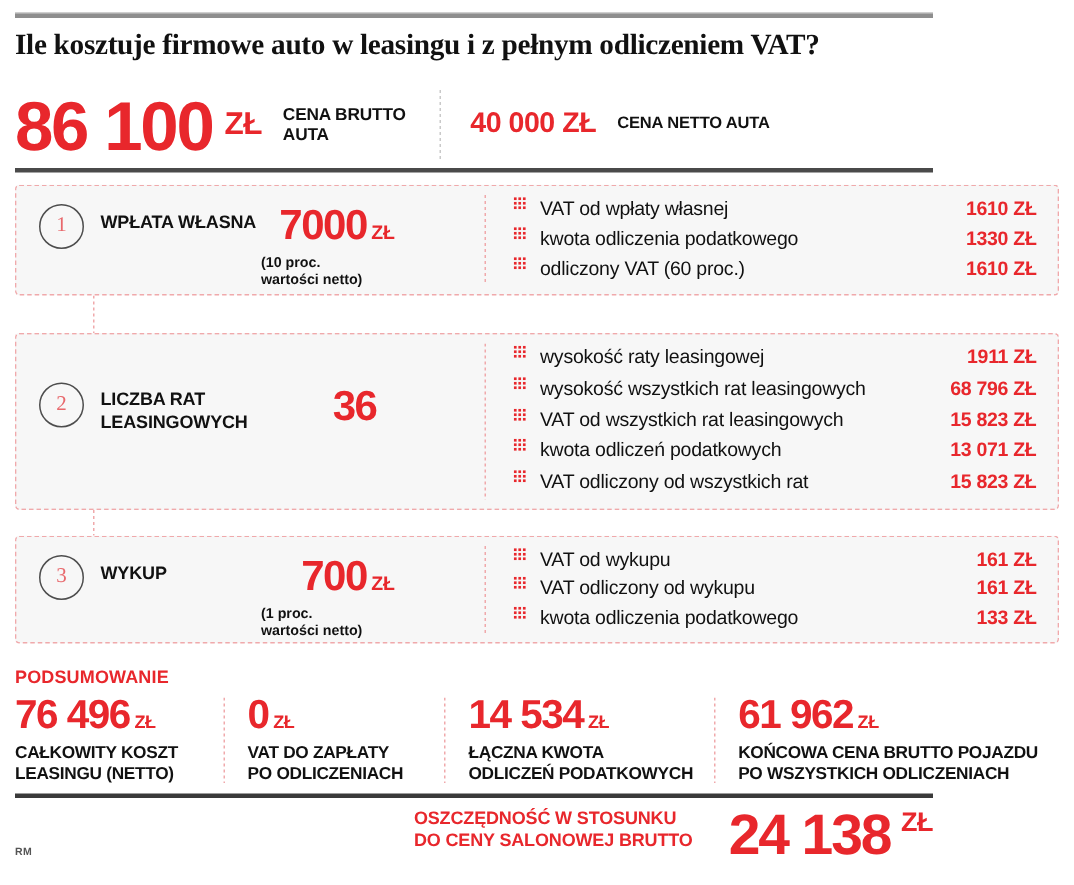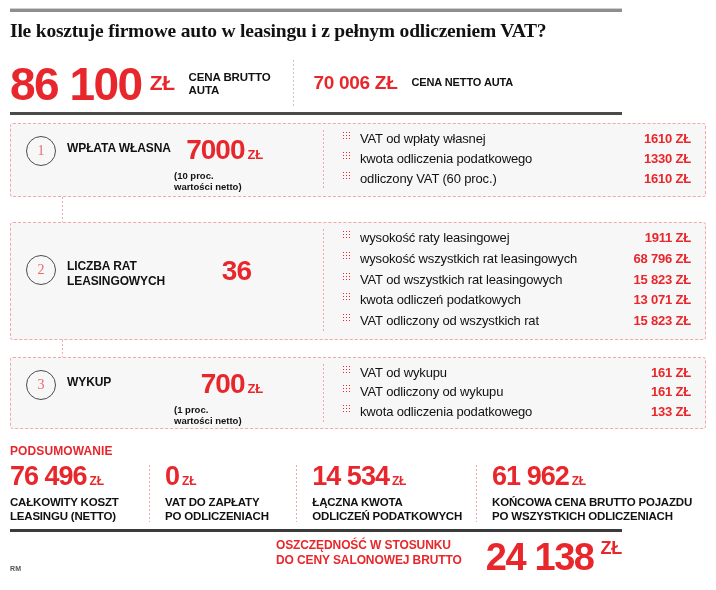--- a/index.html
+++ b/index.html
@@ -391,21 +391,21 @@
   <div class="title">Ile kosztuje firmowe auto w leasingu i z pełnym odliczeniem VAT?</div>
 
   <div class="headline">
     <span class="big-price">86 100</span>
     <span class="big-zl">ZŁ</span>
     <span class="cap-label">
       <span>CENA BRUTTO</span><br>
       <span>AUTA</span>
     </span>
     <span class="vdots"></span>
-    <span class="mid-price">70 006 ZŁ</span>
+    <span class="mid-price">40 000 ZŁ</span>
     <span class="mid-label">CENA NETTO AUTA</span>
   </div>
 
   <div class="head-rule"></div>
 
   <div class="card" id="card-1">
     <div class="card-left">
       <div class="num-circle">1</div>
       <div class="card-title">WPŁATA WŁASNA</div>
       <div class="card-value">

